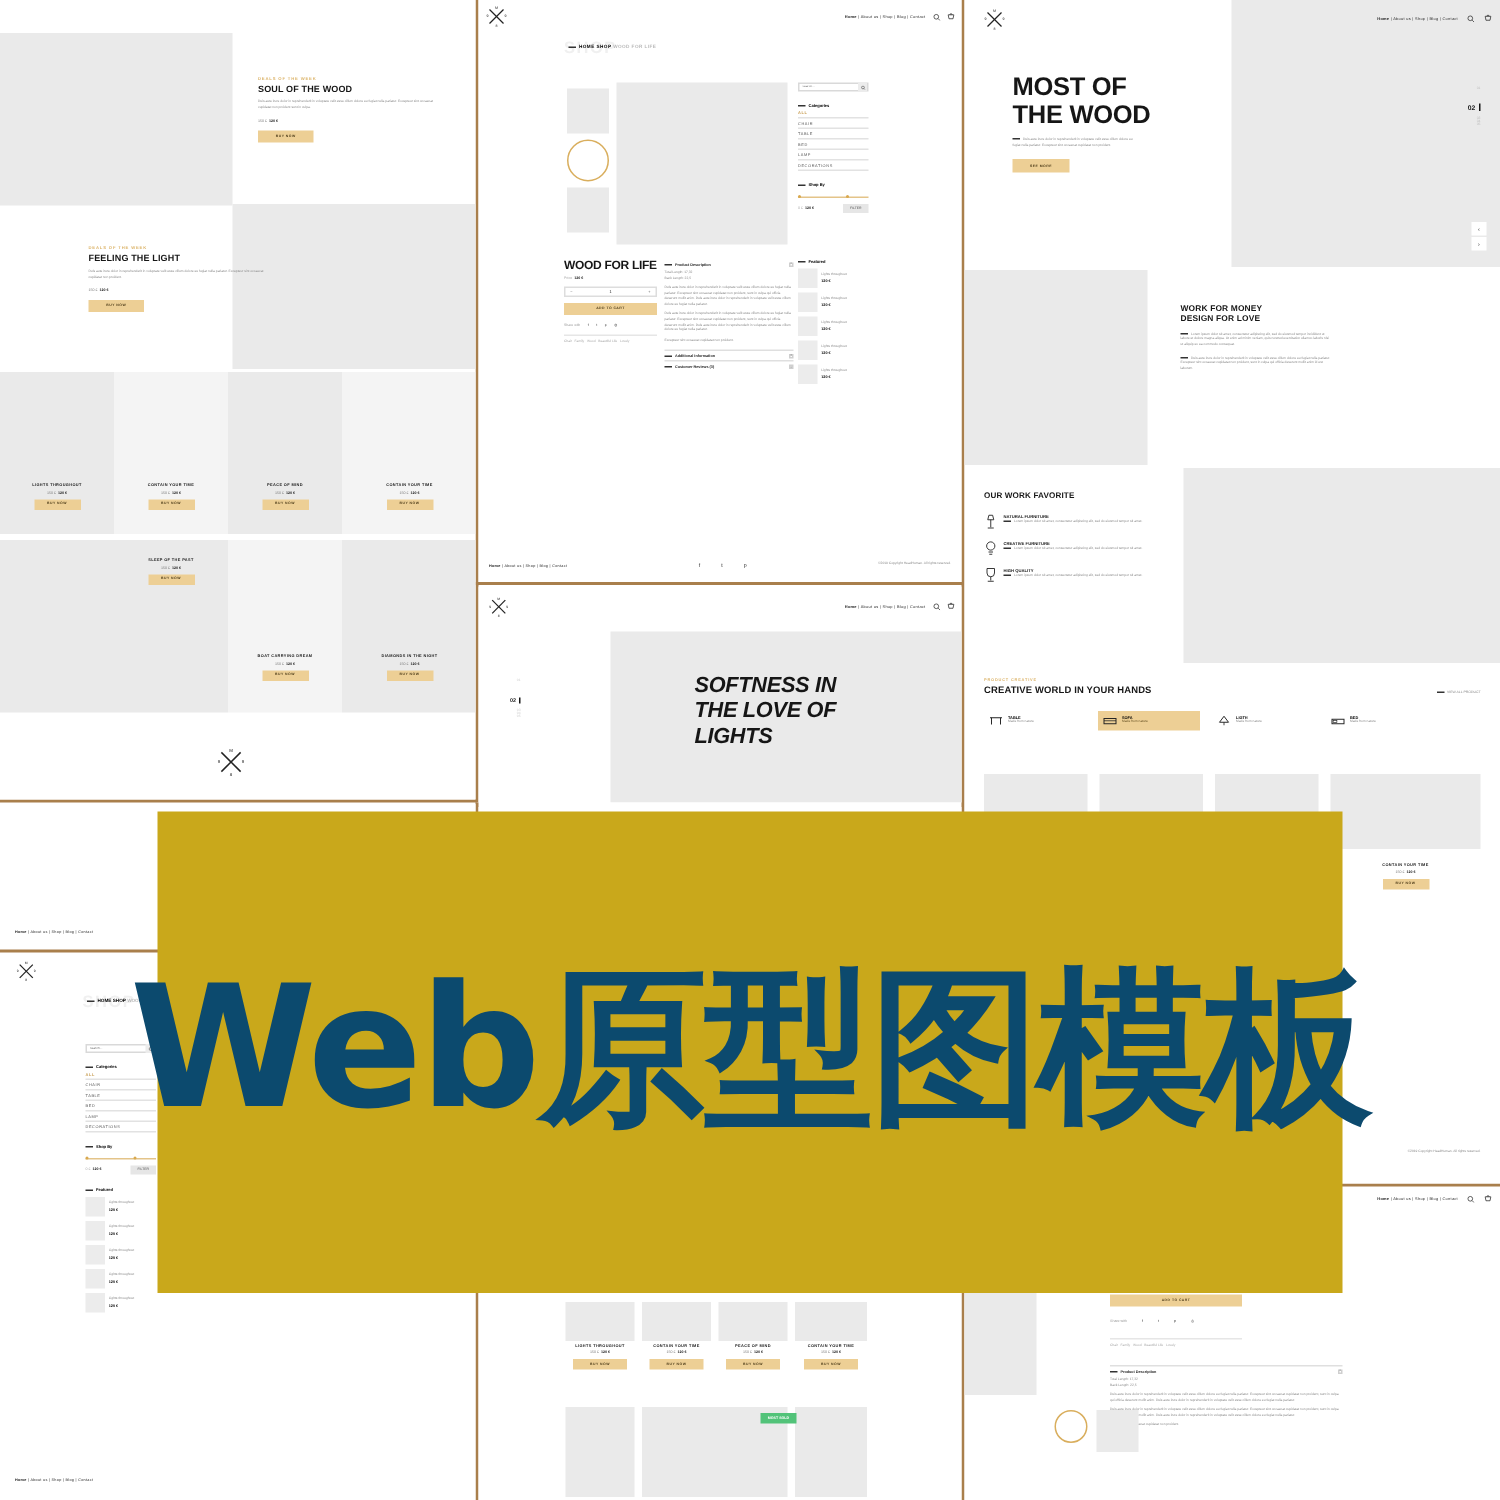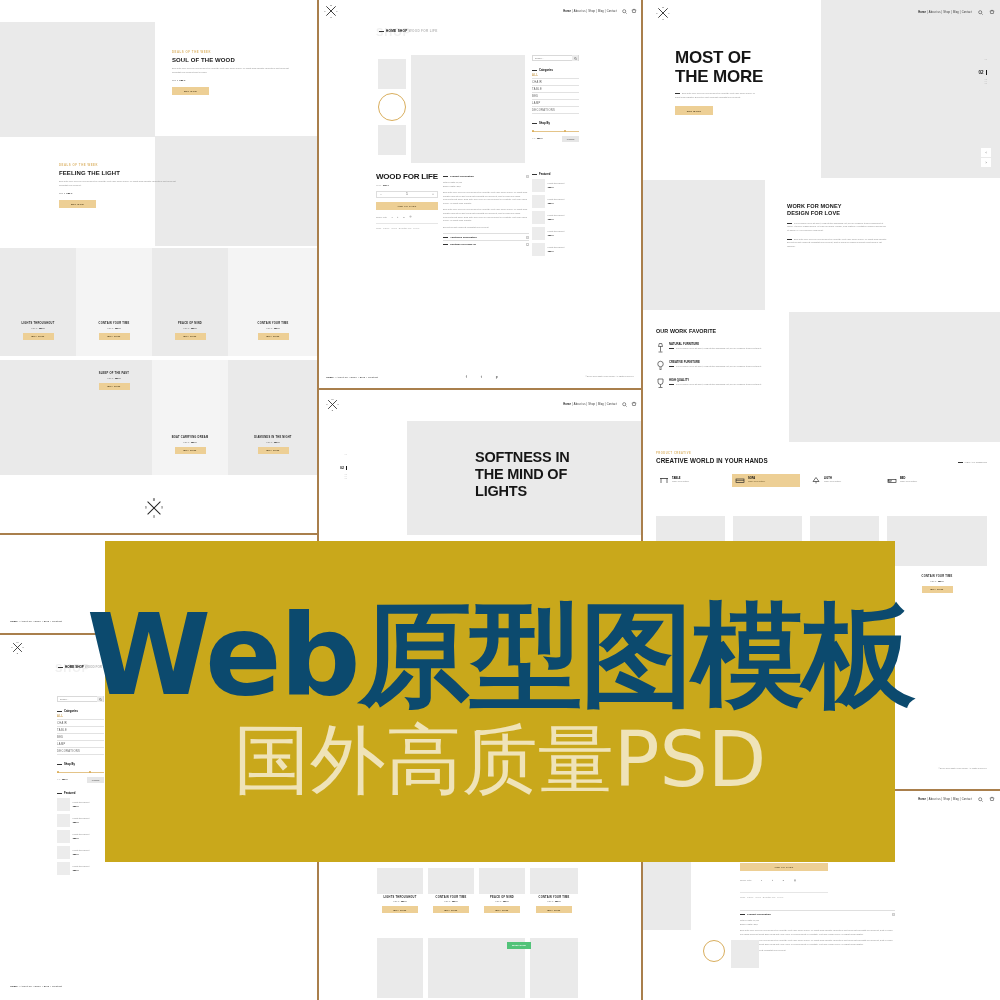--- a/index.html
+++ b/index.html
@@ -399,23 +399,23 @@
     <div class="ph" style="left:88px; top:30px; width:234px; height:114px;"></div>
 
     <div style="position:absolute; left:10px; top:62px; text-align:right; width:18px;">
       <div style="font-size:2.2px; color:#cfcfcf;">01</div>
       <div style="font-size:3.6px; font-weight:800; color:#161616; border-right:1px solid #161616; padding-right:2px; display:inline-block;">02</div>
       <div style="font-size:2.2px; color:#cfcfcf;">03</div>
       <div style="font-size:2.2px; color:#cfcfcf;">04</div>
       <div style="font-size:2.2px; color:#cfcfcf;">05</div>
     </div>
 
-    <div class="h-xl" style="position:absolute; left:156px; top:58px; font-size:14.5px; line-height:1.16;">
+    <div class="h-xl" style="position:absolute; left:144px; top:58px; font-size:14.5px; line-height:1.16;font-style:italic;">
       <div>SOFTNESS IN</div>
-      <div>THE MIND OF</div>
+      <div>THE LOVE OF</div>
       <div>LIGHTS</div>
     </div>
   </div>
 
   <div class="panel" style="left:643px; top:0; width:357px; height:789px;">
 
     <div class="logo" style="left:12px; top:5px;">
       <svg width="16" height="16" viewBox="0 0 24 24">
         <line x1="5" y1="5" x2="19" y2="19" stroke="#222" stroke-width="1.3"></line>
         <line x1="19" y1="5" x2="5" y2="19" stroke="#222" stroke-width="1.3"></line>
@@ -438,21 +438,21 @@
         <line x1="11" y1="11" x2="15" y2="15" stroke="#222" stroke-width="1.5"></line>
     </svg>
     <svg style="position:absolute; right:5px; top:9px;" width="6" height="6" viewBox="0 0 16 16">
       <path d="M3 5 h10 l-1.4 7 h-7.2 z" fill="none" stroke="#222" stroke-width="1.3"></path>
       <path d="M6 5 a2 2 0 0 1 4 0" fill="none" stroke="#222" stroke-width="1.3"></path>
     </svg>
 
     <div style="position:absolute; left:32px; top:48px; width:130px;">
       <div class="h-xl" style="font-size:17px; line-height:1.12;">
         <div>MOST OF</div>
-        <div>THE MORE</div>
+        <div>THE WOOD</div>
       </div>
       <div class="tiny2" style="margin-top:6px; width:82px;">
         <span class="dashline"></span><span>Duis aute irure dolor in reprehenderit in voluptate velit esse cillum dolore eu fugiat nulla pariatur. Excepteur sint occaecat cupidatat non proident.</span>
       </div>
       <div class="btn-gold" style="margin-top:7px; width:38px; height:9px;">SEE MORE</div>
     </div>
 
     <div style="position:absolute; right:13px; top:58px; text-align:right;">
       <div style="font-size:2.3px; color:#bdbdbd;">01</div>
       <div style="font-size:4.5px; font-weight:800; color:#161616; border-right:1.2px solid #161616; padding-right:2.5px; display:inline-block; margin:1px 0;">02</div>
@@ -802,16 +802,15 @@
       <div class="tiny2" style="margin-top:3px;">Excepteur sint occaecat cupidatat non proident.</div>
     </div>
 
     <div class="ph" style="left:0; top:38px; width:48px; height:100px;"></div>
     <div class="circ" style="position:absolute; left:60px; top:148px; width:22px; height:22px;"></div>
     <div class="ph" style="left:88px; top:148px; width:28px; height:28px;"></div>
   </div>
 
   <div class="promo">
     <div class="promo-l1">Web原型图模板</div>
-    <div class="promo-l2">国外高质量PSD</div>
   </div>
 
 </div>
 
 </body></html>

